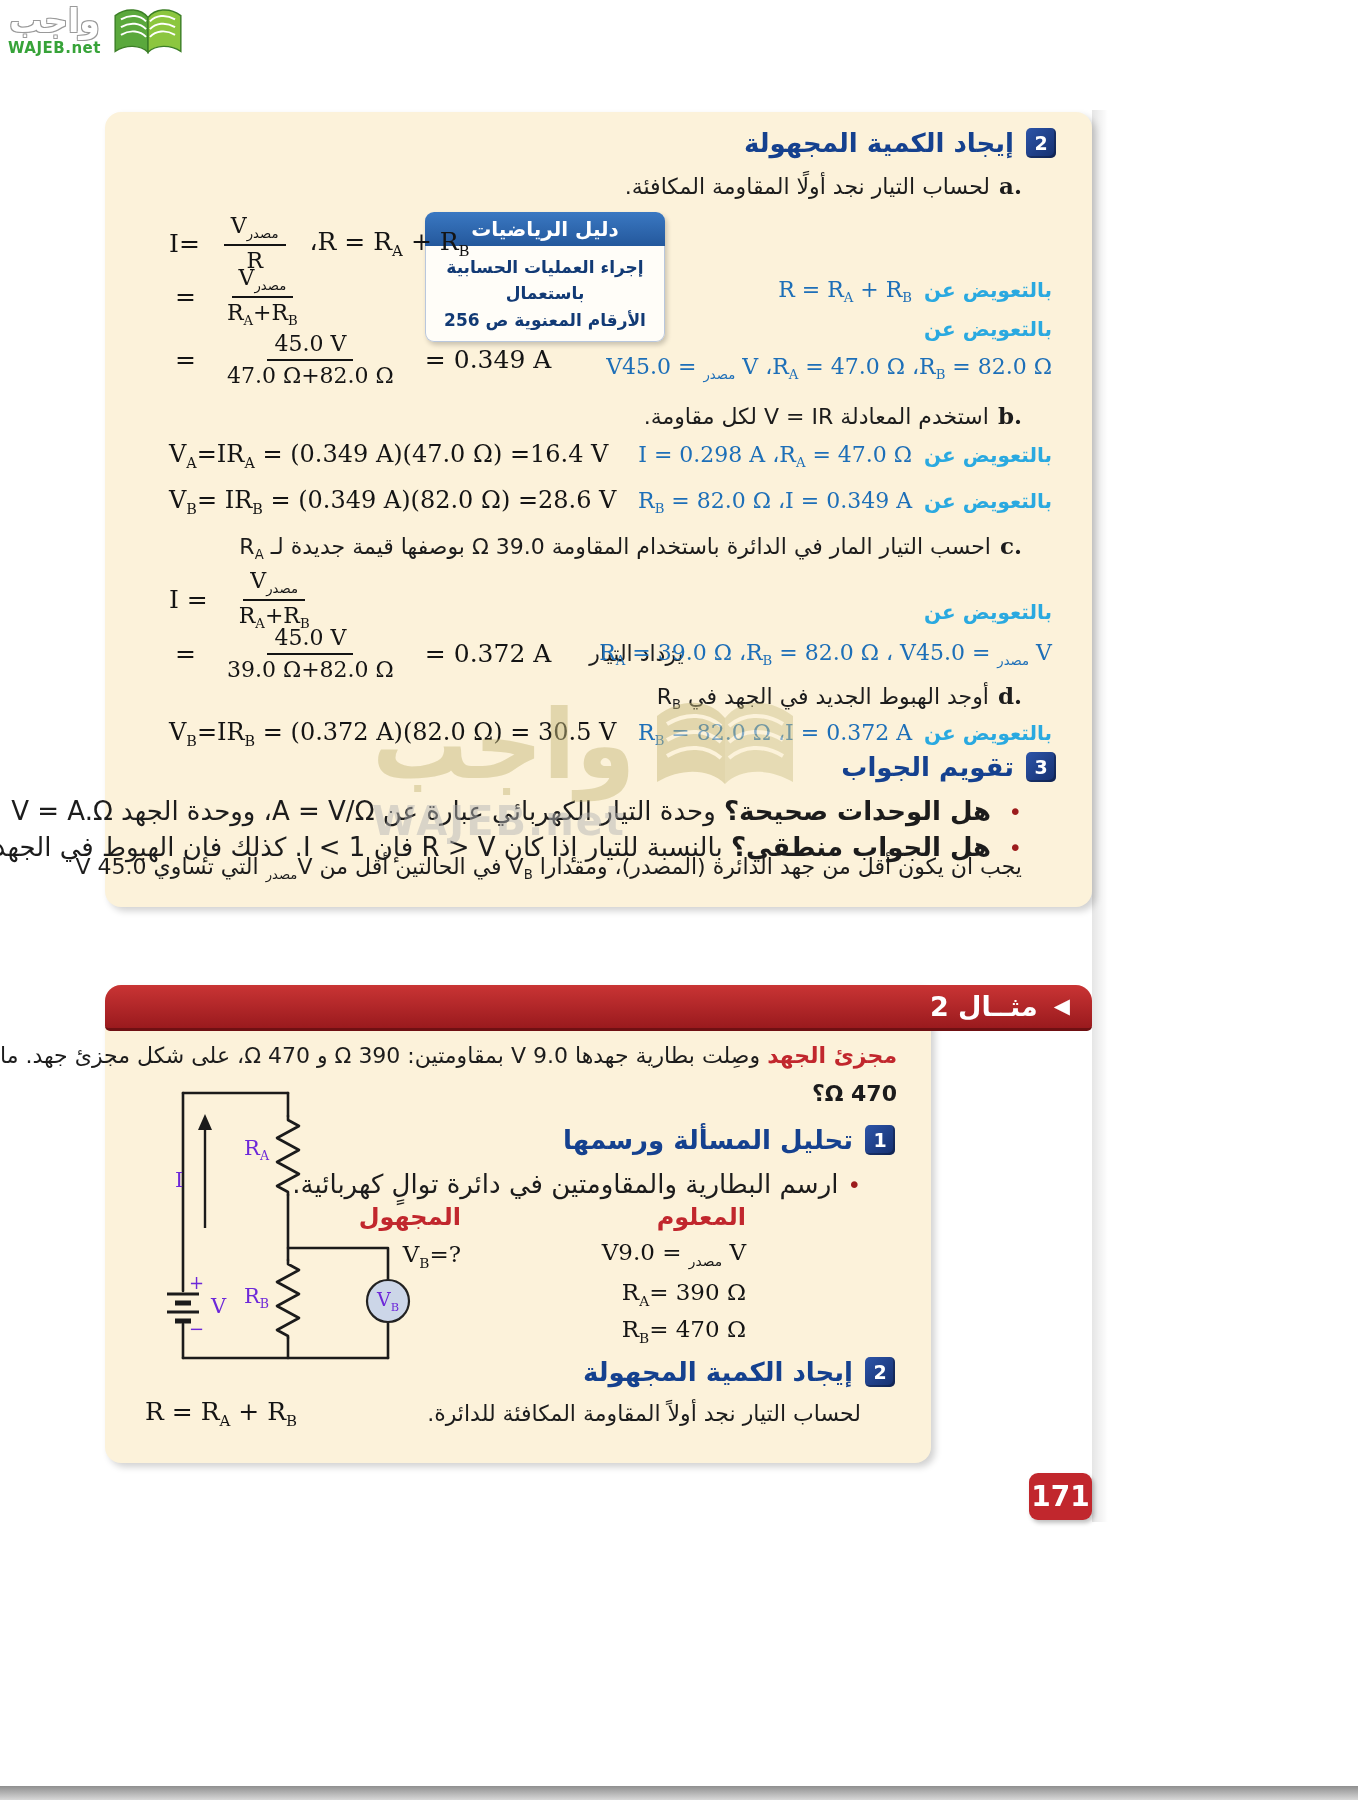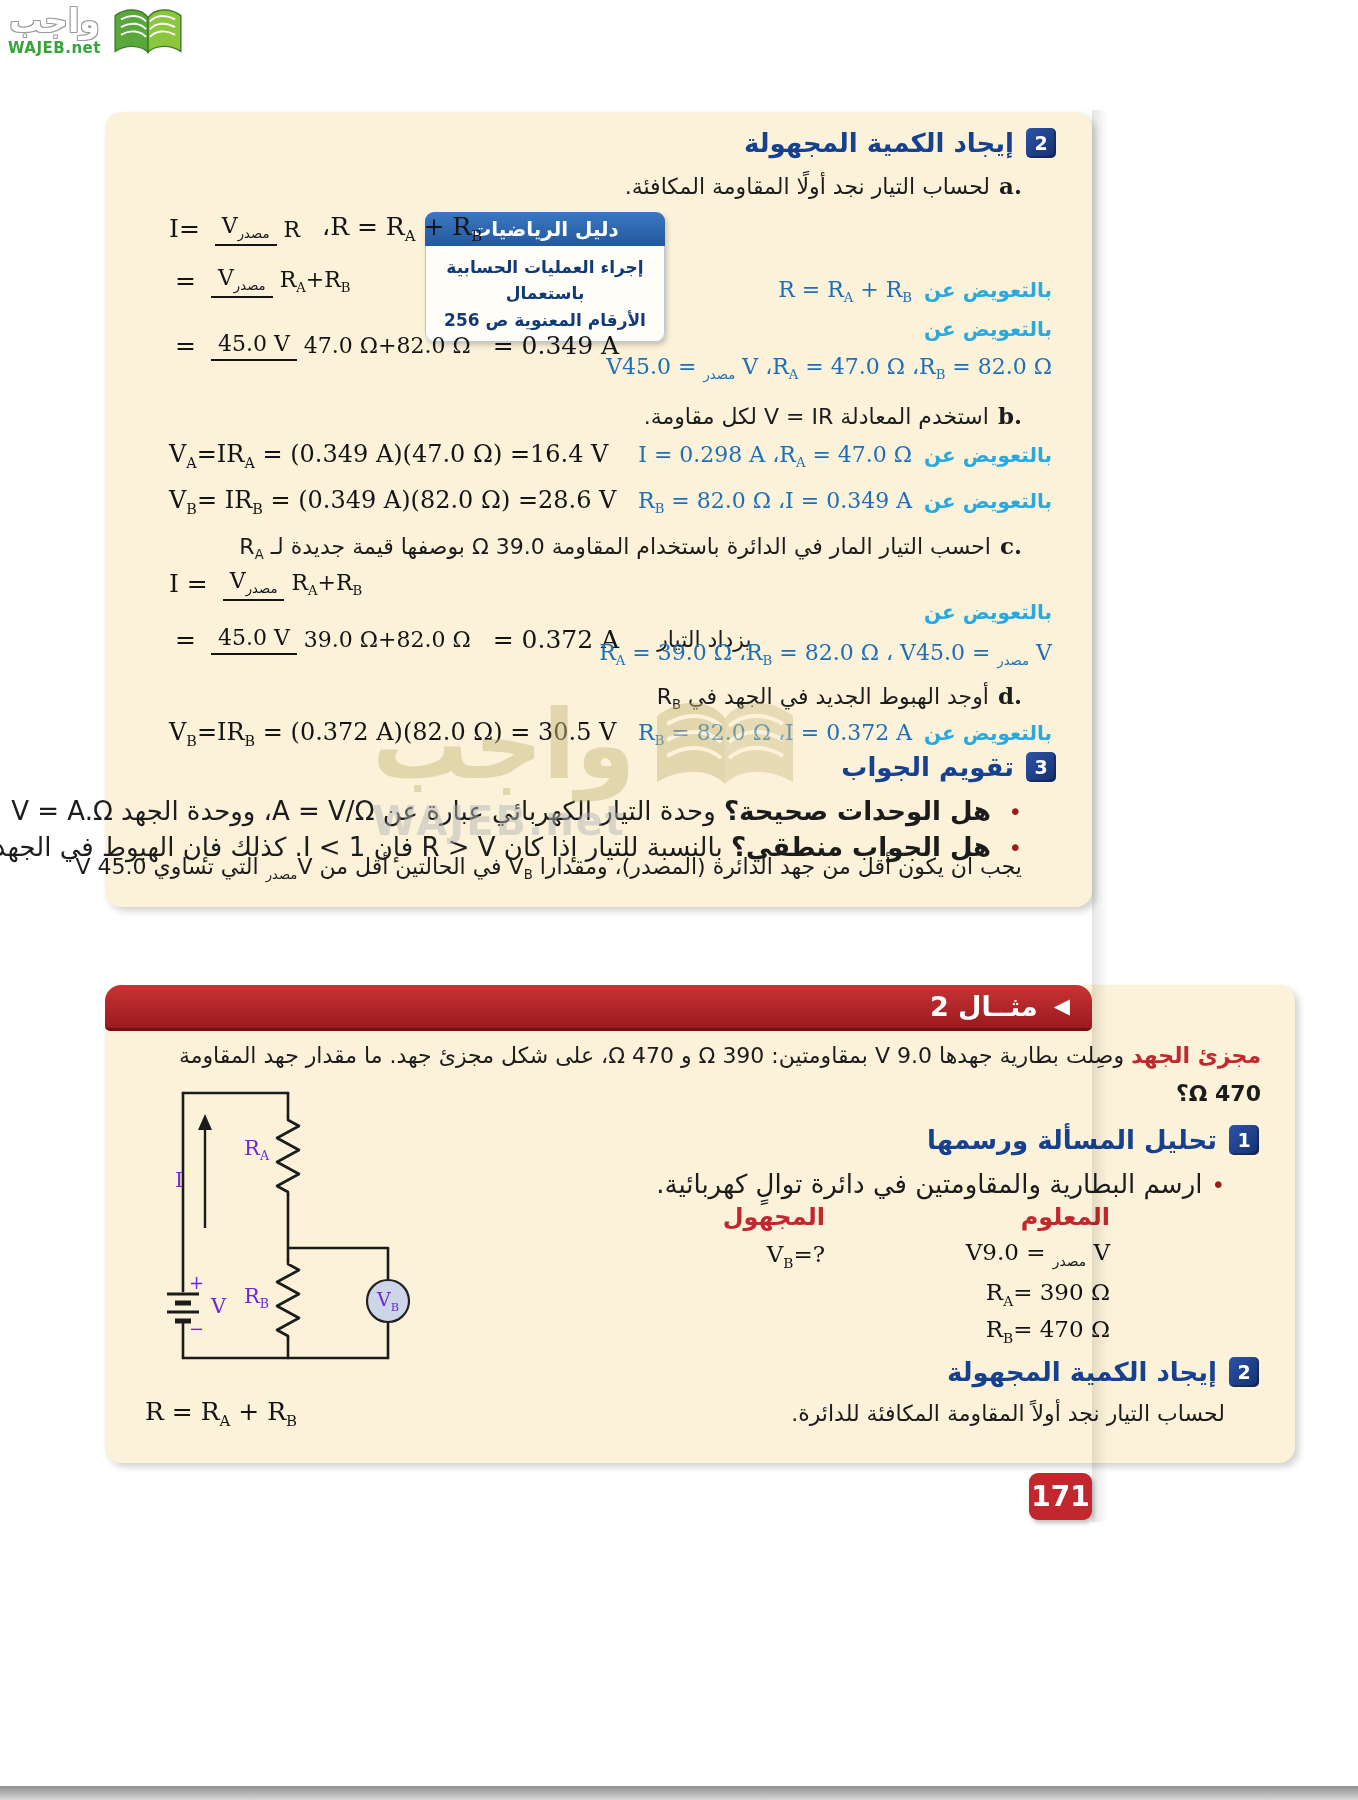--- a/index.html
+++ b/index.html
@@ -3,41 +3,41 @@
 <meta charset="utf-8">
 <style>
   html,body{margin:0;padding:0;background:#ffffff;}
   .page{position:relative;width:1358px;height:1800px;background:#ffffff;overflow:hidden;
         font-family:"DejaVu Sans",sans-serif;color:#1c1c1c;}
 
   
   .card{position:absolute;background:#fcf2da;border-radius:16px;
         box-shadow:4px 4px 7px rgba(0,0,0,.18);}
   .card1{left:105px;top:112px;width:987px;height:795px;}
-  .card2{left:105px;top:985px;width:1190px;height:478px;}
+  .card2{left:105px;top:985px;width:826px;height:478px;}
   .page-edge{position:absolute;left:1092px;top:110px;width:16px;height:1412px;
         background:linear-gradient(to right,rgba(0,0,0,.10),rgba(0,0,0,0));pointer-events:none;}
 
   
   .sec-head{position:absolute;direction:rtl;display:flex;align-items:center;gap:12px;white-space:nowrap;}
   .numbox{width:30px;height:30px;background:linear-gradient(135deg,#2c54a8,#152f6e);color:#fff;
         font-weight:bold;font-size:19px;display:flex;align-items:center;justify-content:center;
         border-radius:5px;box-shadow:inset -2px -2px 0 rgba(0,0,0,.25);}
   .sec-title{color:#15418f;font-weight:bold;font-size:26px;}
 
   
   .step{position:absolute;direction:rtl;display:flex;gap:9px;align-items:baseline;font-size:22px;white-space:nowrap;}
   .letter{direction:ltr;unicode-bidi:isolate;font-family:"DejaVu Serif","Liberation Serif",serif;
         font-weight:bold;font-size:23px;}
 
   
   .eq{position:absolute;direction:ltr;unicode-bidi:isolate;white-space:nowrap;
       font-family:"DejaVu Serif","Liberation Serif","DejaVu Sans",serif;
       font-size:25px;color:#141414;display:flex;align-items:center;}
-  .frac{display:inline-flex;flex-direction:row;align-items:center;margin:0 15px;font-size:22px;line-height:1.25;}
+  .frac{display:inline-flex;flex-direction:column;align-items:center;margin:0 24px;font-size:22px;line-height:1.25;}
   .frac .num{border-bottom:2px solid #141414;padding:0 7px 1px;}
   .frac .den{padding:1px 7px 0;}
   .sub{font-size:60%;vertical-align:-0.4em;}
   .note-ar{direction:rtl;unicode-bidi:isolate;font-family:"DejaVu Sans",sans-serif;
       font-size:22px;margin-left:38px;color:#1c1c1c;}
 
   
   .subst{position:absolute;direction:rtl;display:flex;gap:12px;align-items:baseline;white-space:nowrap;}
   .lab{color:#2aa9e0;font-weight:bold;font-size:20px;}
   .beq{direction:ltr;unicode-bidi:isolate;color:#1d6fb8;font-size:22px;

